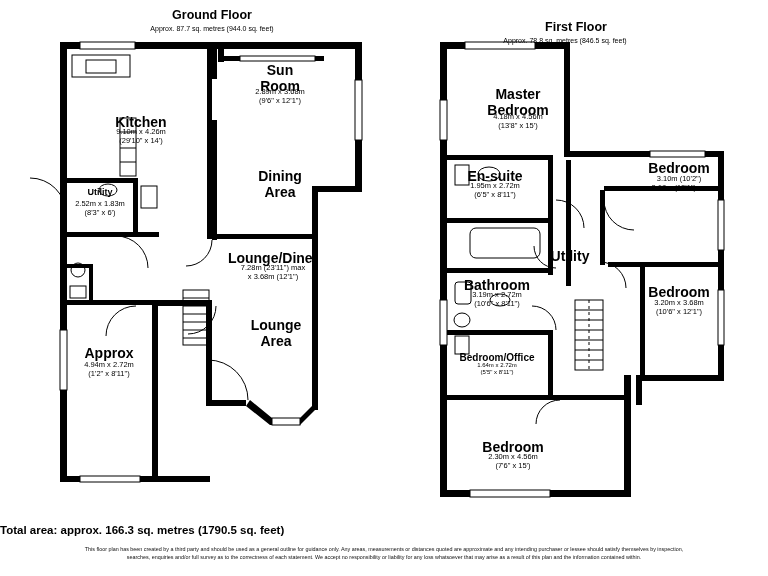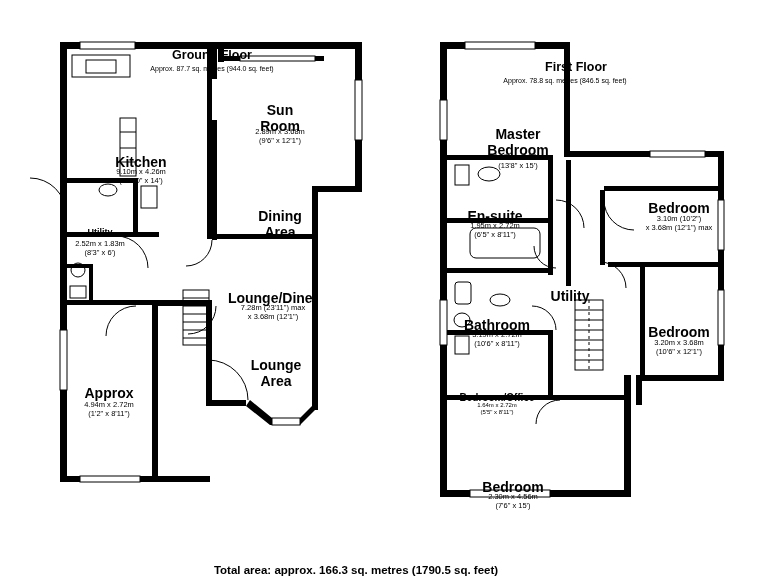--- a/index.html
+++ b/index.html
@@ -1,23 +1,23 @@
 <!DOCTYPE html>
 <html><head>
 <meta charset="utf-8">
 <style>
   html,body{margin:0;padding:0;background:#ffffff;}
   body{width:768px;height:576px;position:relative;font-family:"Liberation Sans",sans-serif;color:#000;overflow:hidden;}
   #plan{position:absolute;left:0;top:0;width:768px;height:576px;}
-  .lbl{position:absolute;text-align:center;line-height:1.15;color:#000;margin-top:40px;}
+  .lbl{position:absolute;text-align:center;line-height:1.15;color:#000;}
   .rm-name{font-weight:bold;font-size:14px;}
   .rm-dim{font-size:7.5px;}
   .floor-title{font-weight:bold;font-size:12.5px;}
   .floor-sub{font-size:7px;}
-  .total{font-weight:bold;font-size:11.5px;text-align:center;width:712px;left:0;}
+  .total{font-weight:bold;font-size:11.5px;text-align:left;width:712px;left:0;}
   .disc{font-size:5.4px;text-align:center;width:600px;left:84px;line-height:1.45;color:#111;}
   .ctr{transform:translateX(-50%);}
 </style>
 </head>
 <body>
 
 <svg id="plan" viewBox="0 0 768 576" xmlns="http://www.w3.org/2000/svg">
   <defs>
     <g id="fix"></g>
   </defs>

